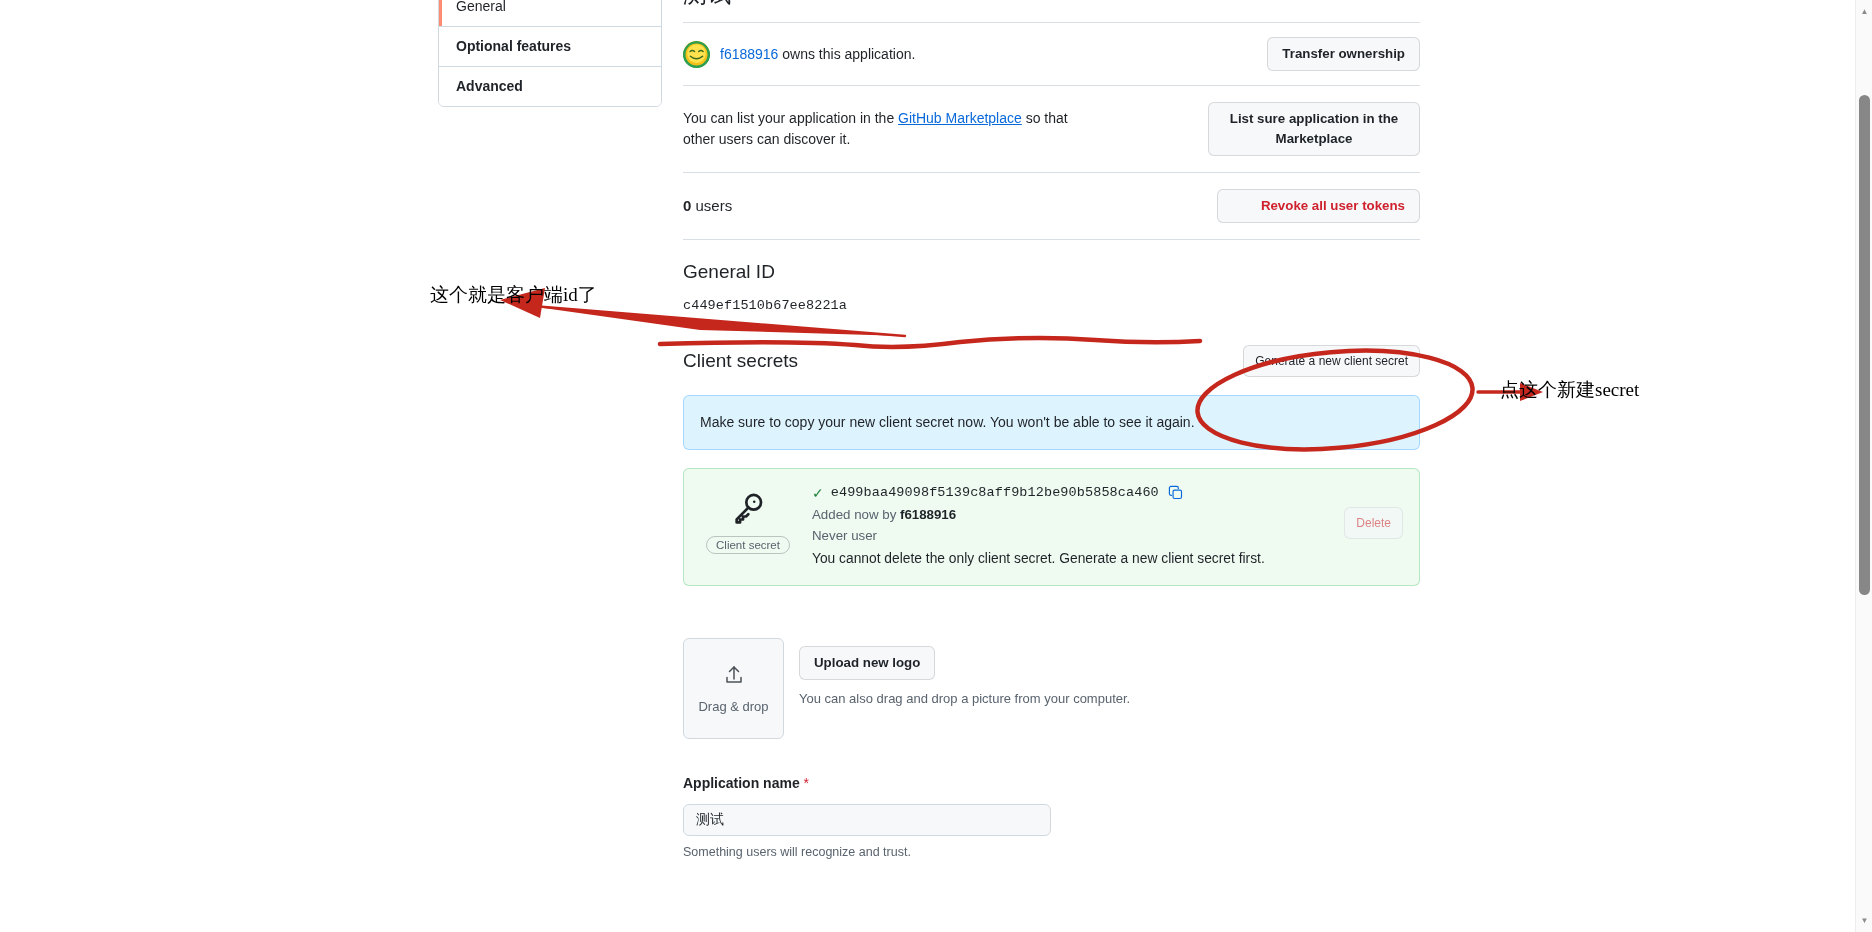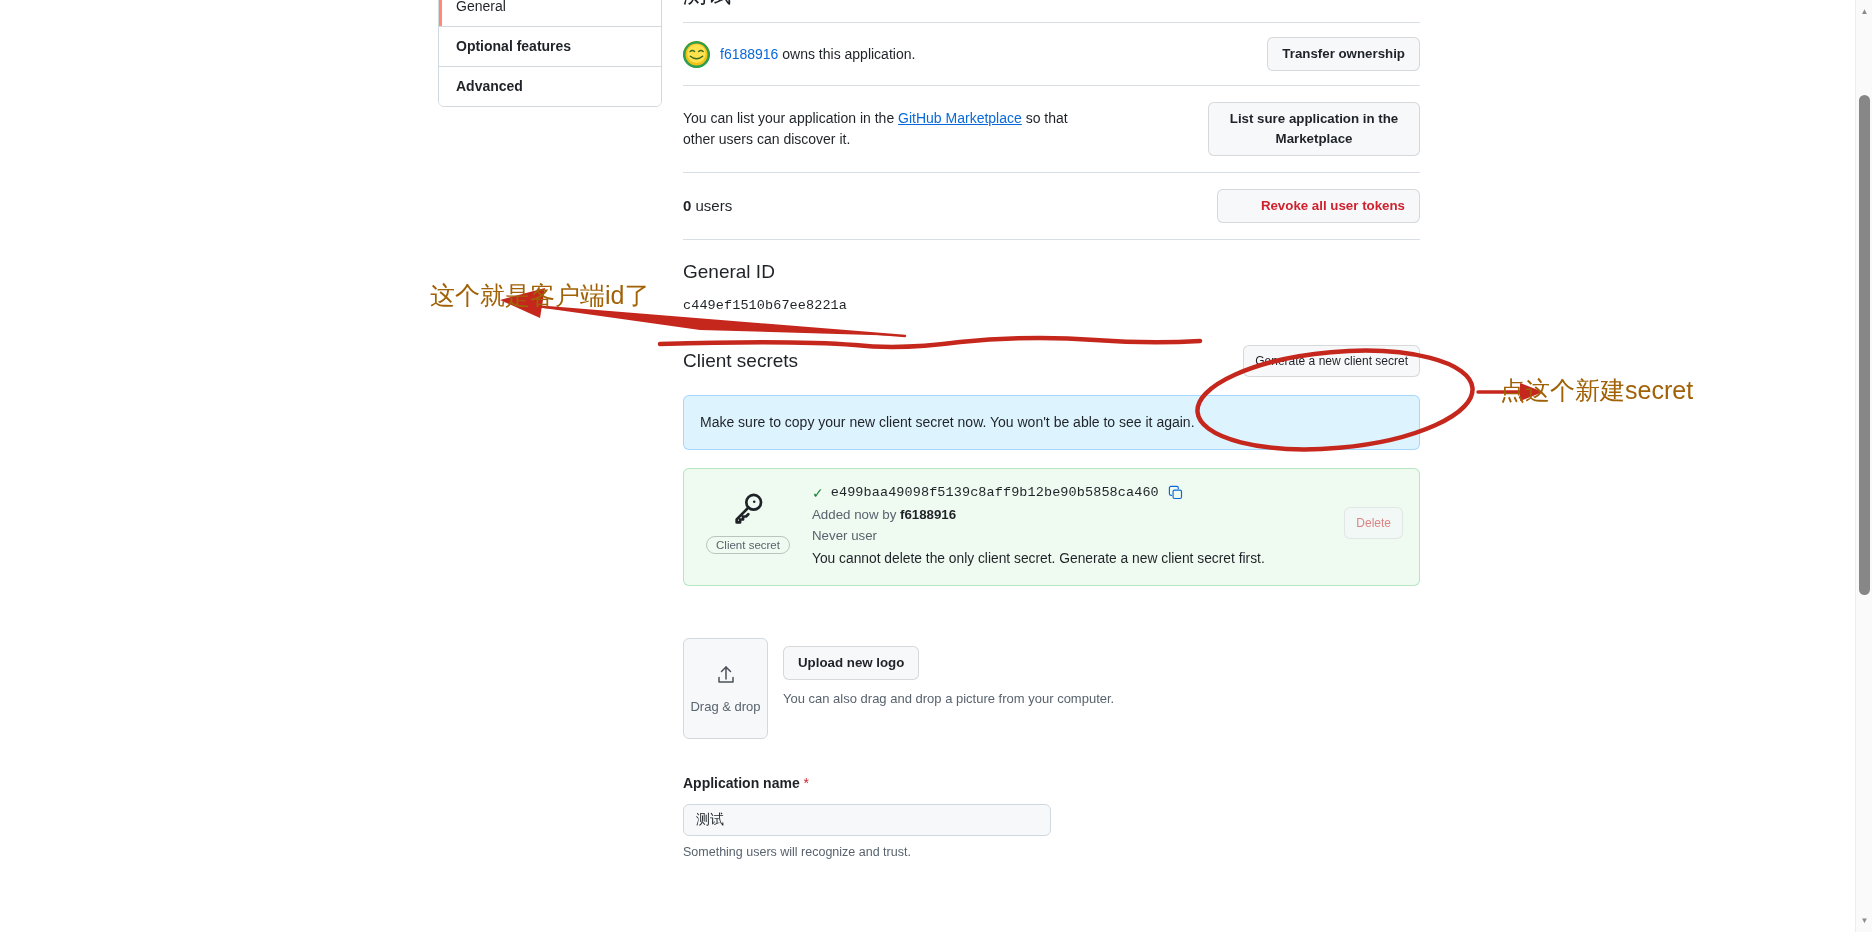--- a/index.html
+++ b/index.html
@@ -261,21 +261,21 @@
   .field-label {
     font-size: 14px;
     font-weight: bold;
     line-height: 21px;
     color: #1f2328;
     margin-bottom: 10px;
   }
   .req { color: #cf222e; font-weight: normal; }
   .logo-row { display: flex; align-items: flex-start; gap: 15px; }
   .dropzone {
-    width: 85px;
+    width: 101px;
     height: 101px;
     border: 1px solid #d1d9e0;
     border-radius: 6px;
     background: #f6f8fa;
     display: flex;
     flex-direction: column;
     align-items: center;
     justify-content: center;
     gap: 9px;
     color: #59636e;
@@ -312,25 +312,25 @@
 
   
   #annotations {
     position: absolute;
     left: 0; top: 0;
     width: 1872px; height: 932px;
     pointer-events: none;
   }
   .anno-text {
     position: absolute;
-    color: #a16207;
-    font-size: 25px;
+    color: #000000;
+    font-size: 19px;
     line-height: 24px;
     white-space: nowrap;
-    font-family: Liberation Sans, sans-serif;
+    font-family: Liberation Serif, serif;
   }
   #anno-left { left: 430px; top: 283px; }
   #anno-right { left: 1500px; top: 378px; }
 
   
   #scrollbar {
     position: absolute;
     right: 0; top: 0;
     width: 17px;
     height: 932px;

